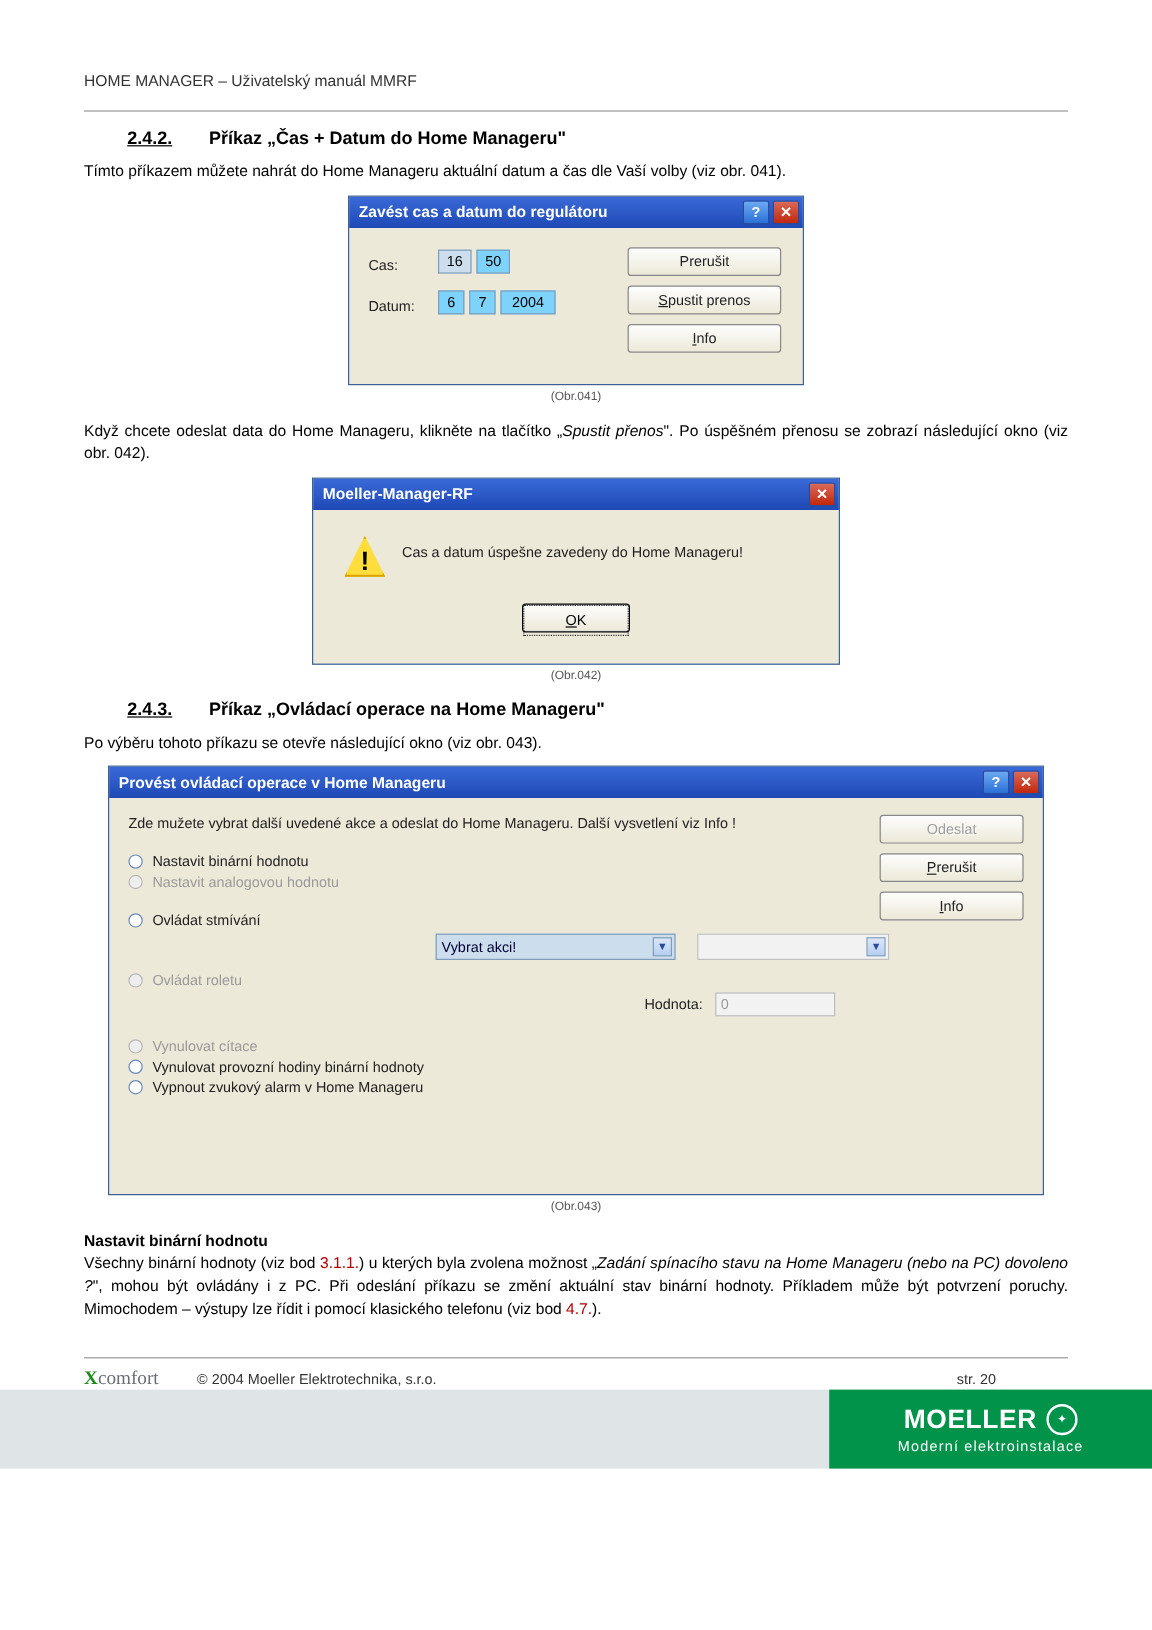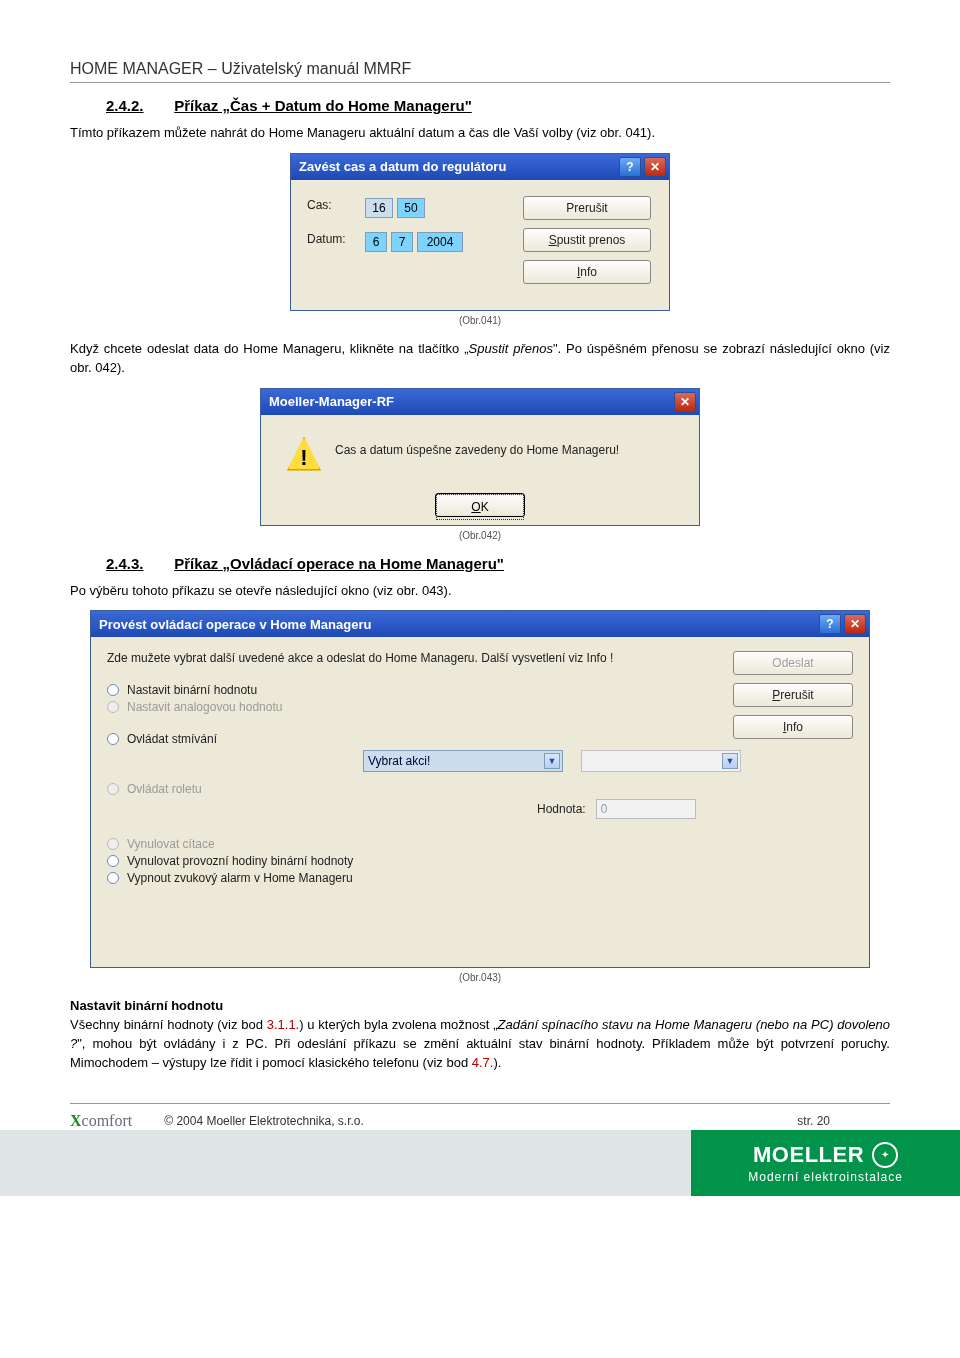--- a/index.html
+++ b/index.html
@@ -1,54 +1,54 @@
 <!DOCTYPE html>
 <html><head>
 <meta charset="utf-8">
 <style>
   * { box-sizing: border-box; margin: 0; padding: 0; }
   body { font-family: Arial, sans-serif; background: #fff; width: 960px; }
   .page { padding: 60px 70px 0 70px; }
-  .header-line { font-size: 16px; color: #333; padding-bottom: 4px; border-bottom: 1px solid #999; margin-bottom: 10px; }
+  .header-line { font-size: 13px; color: #333; padding-bottom: 17px; border-bottom: 1px solid #999; margin-bottom: 10px; }
   .sec-title { font-size: 15px; font-weight: bold; margin: 14px 0 10px 36px; }
   .sec-num { display: inline-block; width: 64px; text-decoration: underline; }
-  .sec-txt { text-decoration: underline; }
+  .sec-txt { }
   .para { font-size: 13px; line-height: 1.45; text-align: justify; margin: 6px 0 10px 0; }
   .caption { font-size: 10px; color: #555; text-align: center; margin: 4px 0 14px 0; }
 
   
   .dialog { margin: 0 auto 0 auto; border: 1px solid #3b5f9b; background: #ece9d8; }
   .titlebar { display: flex; align-items: center; background: linear-gradient(#3a6ad8,#1e49b5); color: #fff; font-size: 13px; font-weight: bold; height: 26px; padding-left: 8px; }
   .titlebar .spacer { flex: 1; }
   .tb-btn { width: 22px; height: 20px; margin-right: 3px; border: 1px solid #2a4c9a; background: linear-gradient(#d86a5a,#c1270b); color: #fff; font-size: 12px; font-weight: bold; display: flex; align-items: center; justify-content: center; border-radius: 2px; }
   .tb-btn.help { background: linear-gradient(#6caaf2,#2b70d6); }
   .dbody { padding: 18px 16px; font-size: 12px; color: #222; }
 
   
   .d1 { width: 380px; }
-  .d1 .row { display: flex; align-items: flex-start; margin-bottom: 14px; }
+  .d1 .row { display: flex; align-items: flex-end; margin-bottom: 14px; }
   .d1 .lbl { width: 58px; }
   .d1 input { font-family: Arial; font-size: 12px; padding: 2px 4px; border: 1px solid #7f9db9; background: #7dd3fc; text-align: center; }
   .d1 .cas1 { width: 28px; background: #cde; }
   .d1 .cas2 { width: 28px; margin-left: 4px; }
   .d1 .dat1 { width: 22px; }
   .d1 .dat2 { width: 22px; margin-left: 4px; }
   .d1 .dat3 { width: 46px; margin-left: 4px; }
   .d1 .btncol { float: right; width: 130px; margin-top: -2px; }
   .xp-btn { display: block; width: 128px; height: 24px; margin-bottom: 8px; background: linear-gradient(#fdfdfd,#ece9d8); border: 1px solid #888; border-radius: 3px; font-size: 12px; text-align: center; line-height: 22px; }
   .xp-btn u { text-decoration: underline; }
   .d1 .dbody::after { content:""; display:block; clear:both; }
 
   
   .d2 { width: 440px; }
   .d2 .dbody { display: flex; align-items: flex-start; gap: 14px; padding: 22px 26px; }
   .warn-ico { width: 34px; height: 34px; background: #ffdd3c; border: 2px solid #d9a400; transform: rotate(0deg); position: relative; clip-path: polygon(50% 0, 100% 100%, 0 100%); display:flex; align-items:center; justify-content:center; }
   .warn-ico .exc { position:absolute; top:6px; left:auto; font-size:22px; font-weight:bold; color:#000; }
   .d2 .msg { flex:1; font-size:12px; padding-top:6px; }
-  .d2 .okwrap { text-align:center; }
+  .d2 .okwrap { text-align:center; padding-bottom:18px; }
   .d2 .xp-btn { display:inline-block; width:90px; border:1px solid #000; box-shadow:0 0 0 1px #e0e0e0 inset; }
   .d2 .xp-btn-inner { border:1px dotted #333; display:block; padding:1px 0; }
 
   
   .d3 { width: 780px; }
   .d3 .dbody { padding: 14px 16px 22px 16px; position:relative; min-height: 330px;}
   .d3 .intro { font-size: 12px; margin-bottom: 18px; }
   .d3 .btncol { position:absolute; right:16px; top:14px; width:120px; }
   .d3 .btncol .xp-btn { width:100%; }
   .d3 .btncol .xp-btn.disabled { color:#9d9d9d; text-shadow:1px 1px #fff; }

